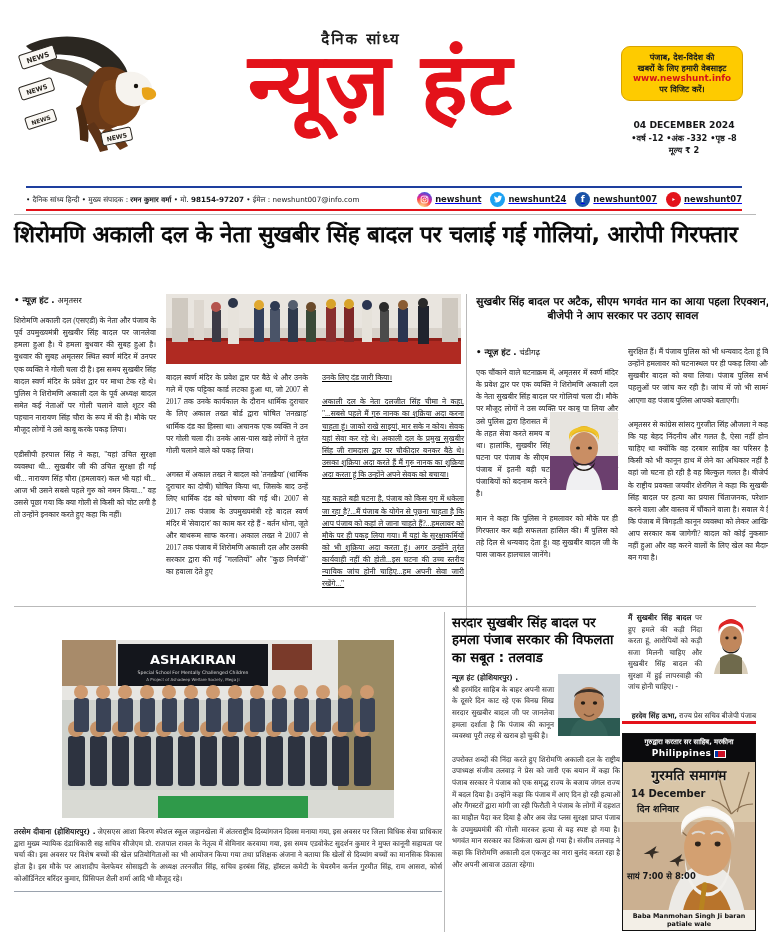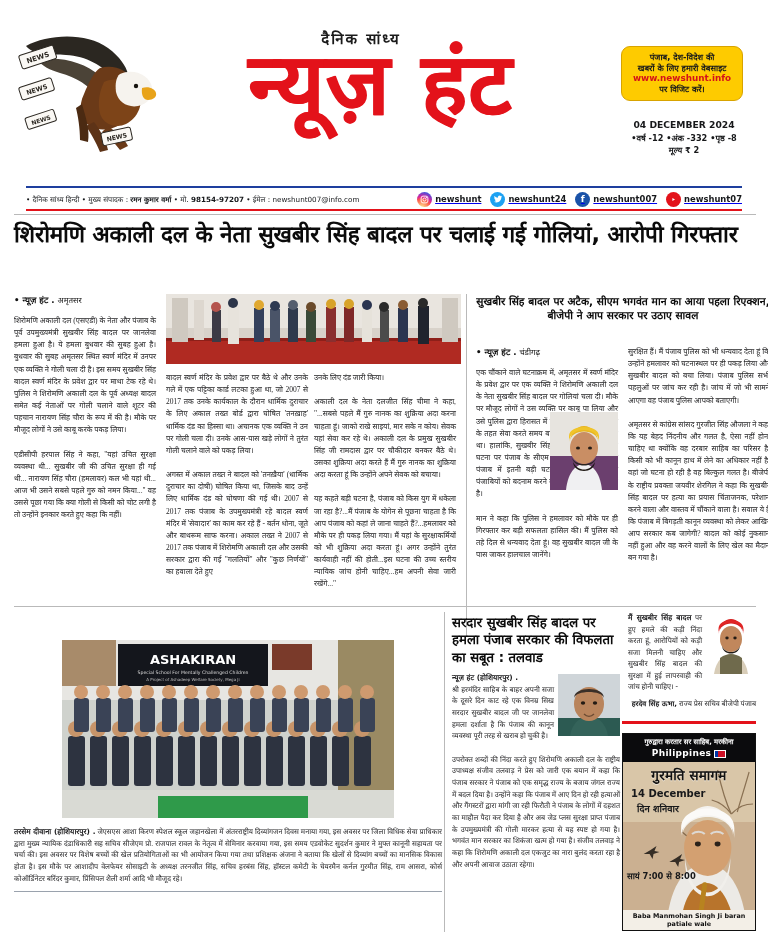--- a/index.html
+++ b/index.html
@@ -98,21 +98,21 @@
   .col-text {
     font-family:"Liberation Serif","DejaVu Serif",serif;
     font-size:7.5px; line-height:1.62; color:#1d1d1f; text-align:justify;
     text-justify: inter-word; hyphens:none;
   }
 
   
   .a1 { position:absolute; left:14px; top:250px; width:742px; height:346px;margin-top:44px; }
   .a1 .c1 { position:absolute; left:0; top:0; width:142px; }
   .a1 .c2 { position:absolute; left:152px; top:78px; width:142px; }
-  .a1 .c3 { position:absolute; left:300px; top:78px; width:142px; }
+  .a1 .c3 { position:absolute; left:308px; top:78px; width:142px;text-decoration:underline; }
   .a1 .photo1 {
     position:absolute; left:152px; top:0; width:295px; height:70px;
     overflow:hidden; background:#cfcac4;
   }
   .a1 .vdiv { position:absolute; left:452px; top:0; width:1px; height:342px; background:#b9b9b9; }
   .a1 .hl1b {
     position:absolute; left:462px; top:0px; width:294px; text-align:center;
     font-family:"DejaVu Sans",sans-serif; font-size:10.6px; font-weight:800;
     line-height:1.36; color:#0b0b0b;
   }
@@ -144,21 +144,21 @@
     font-family:"DejaVu Sans",sans-serif; font-size:13.2px; font-weight:800;
     line-height:1.32; color:#0b0b0b;
   }
   .a3 { position:absolute; left:452px; top:672px; width:168px; }
   .a3 .portrait3 { float:right; width:62px; height:62px; margin:2px 0 2px 4px; overflow:hidden; }
 
   
   .rail { position:absolute; left:628px; top:612px; width:128px; }
   .rail .quote { font-family:"Liberation Serif",serif; font-size:7.2px; line-height:1.6; color:#1d1d1f; text-align:justify; }
   .rail .quote b { font-family:"DejaVu Sans",sans-serif; font-weight:800; font-size:7.4px; }
-  .rail .attrib { text-align:right; font-size:7.2px; line-height:1.55; color:#1d1d1f; margin-top:4px; }
+  .rail .attrib { text-align:right; font-size:7.2px; line-height:1.55; color:#1d1d1f; margin-top:16px; }
   .rail .attrib b { font-family:"DejaVu Sans",sans-serif; font-weight:800; }
   .rail .portrait4 { float:right; width:50px; height:62px; margin:0 0 2px 4px; overflow:hidden; }
 
   
   .poster {
     position:absolute; left:622px; top:733px; width:134px; height:198px;
     background:#0d0d0f; overflow:hidden; border:1px solid #111;
   }
   .poster .hdr {
     background:#0b0b0d; color:#fff; text-align:center; padding:4px 2px 3px;

